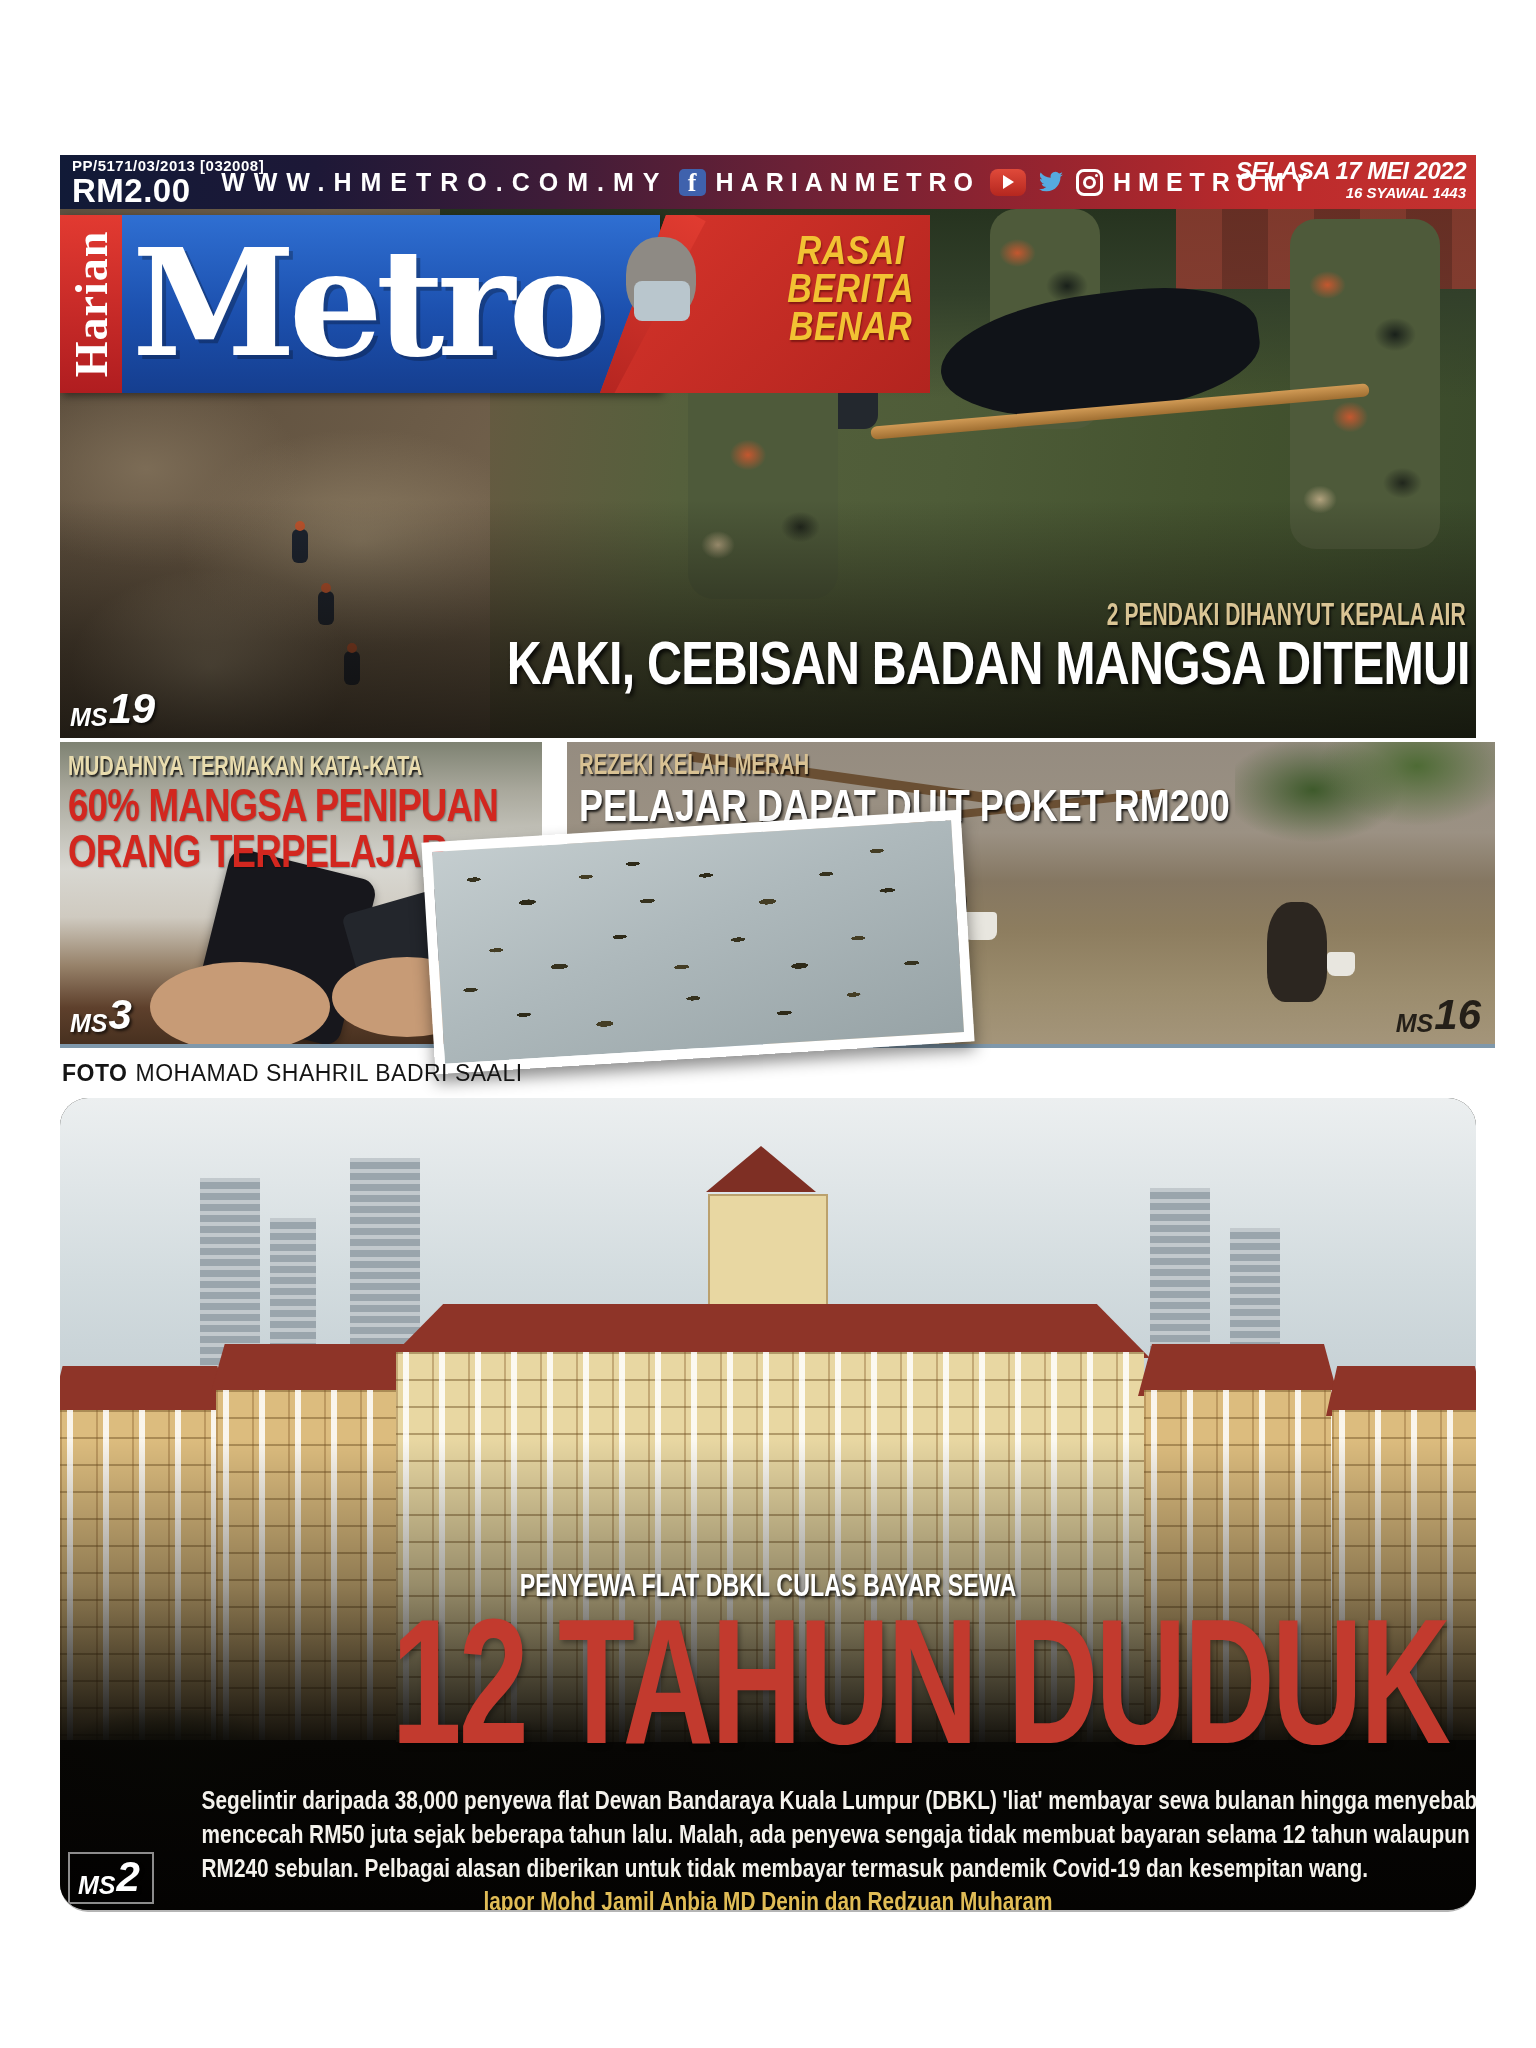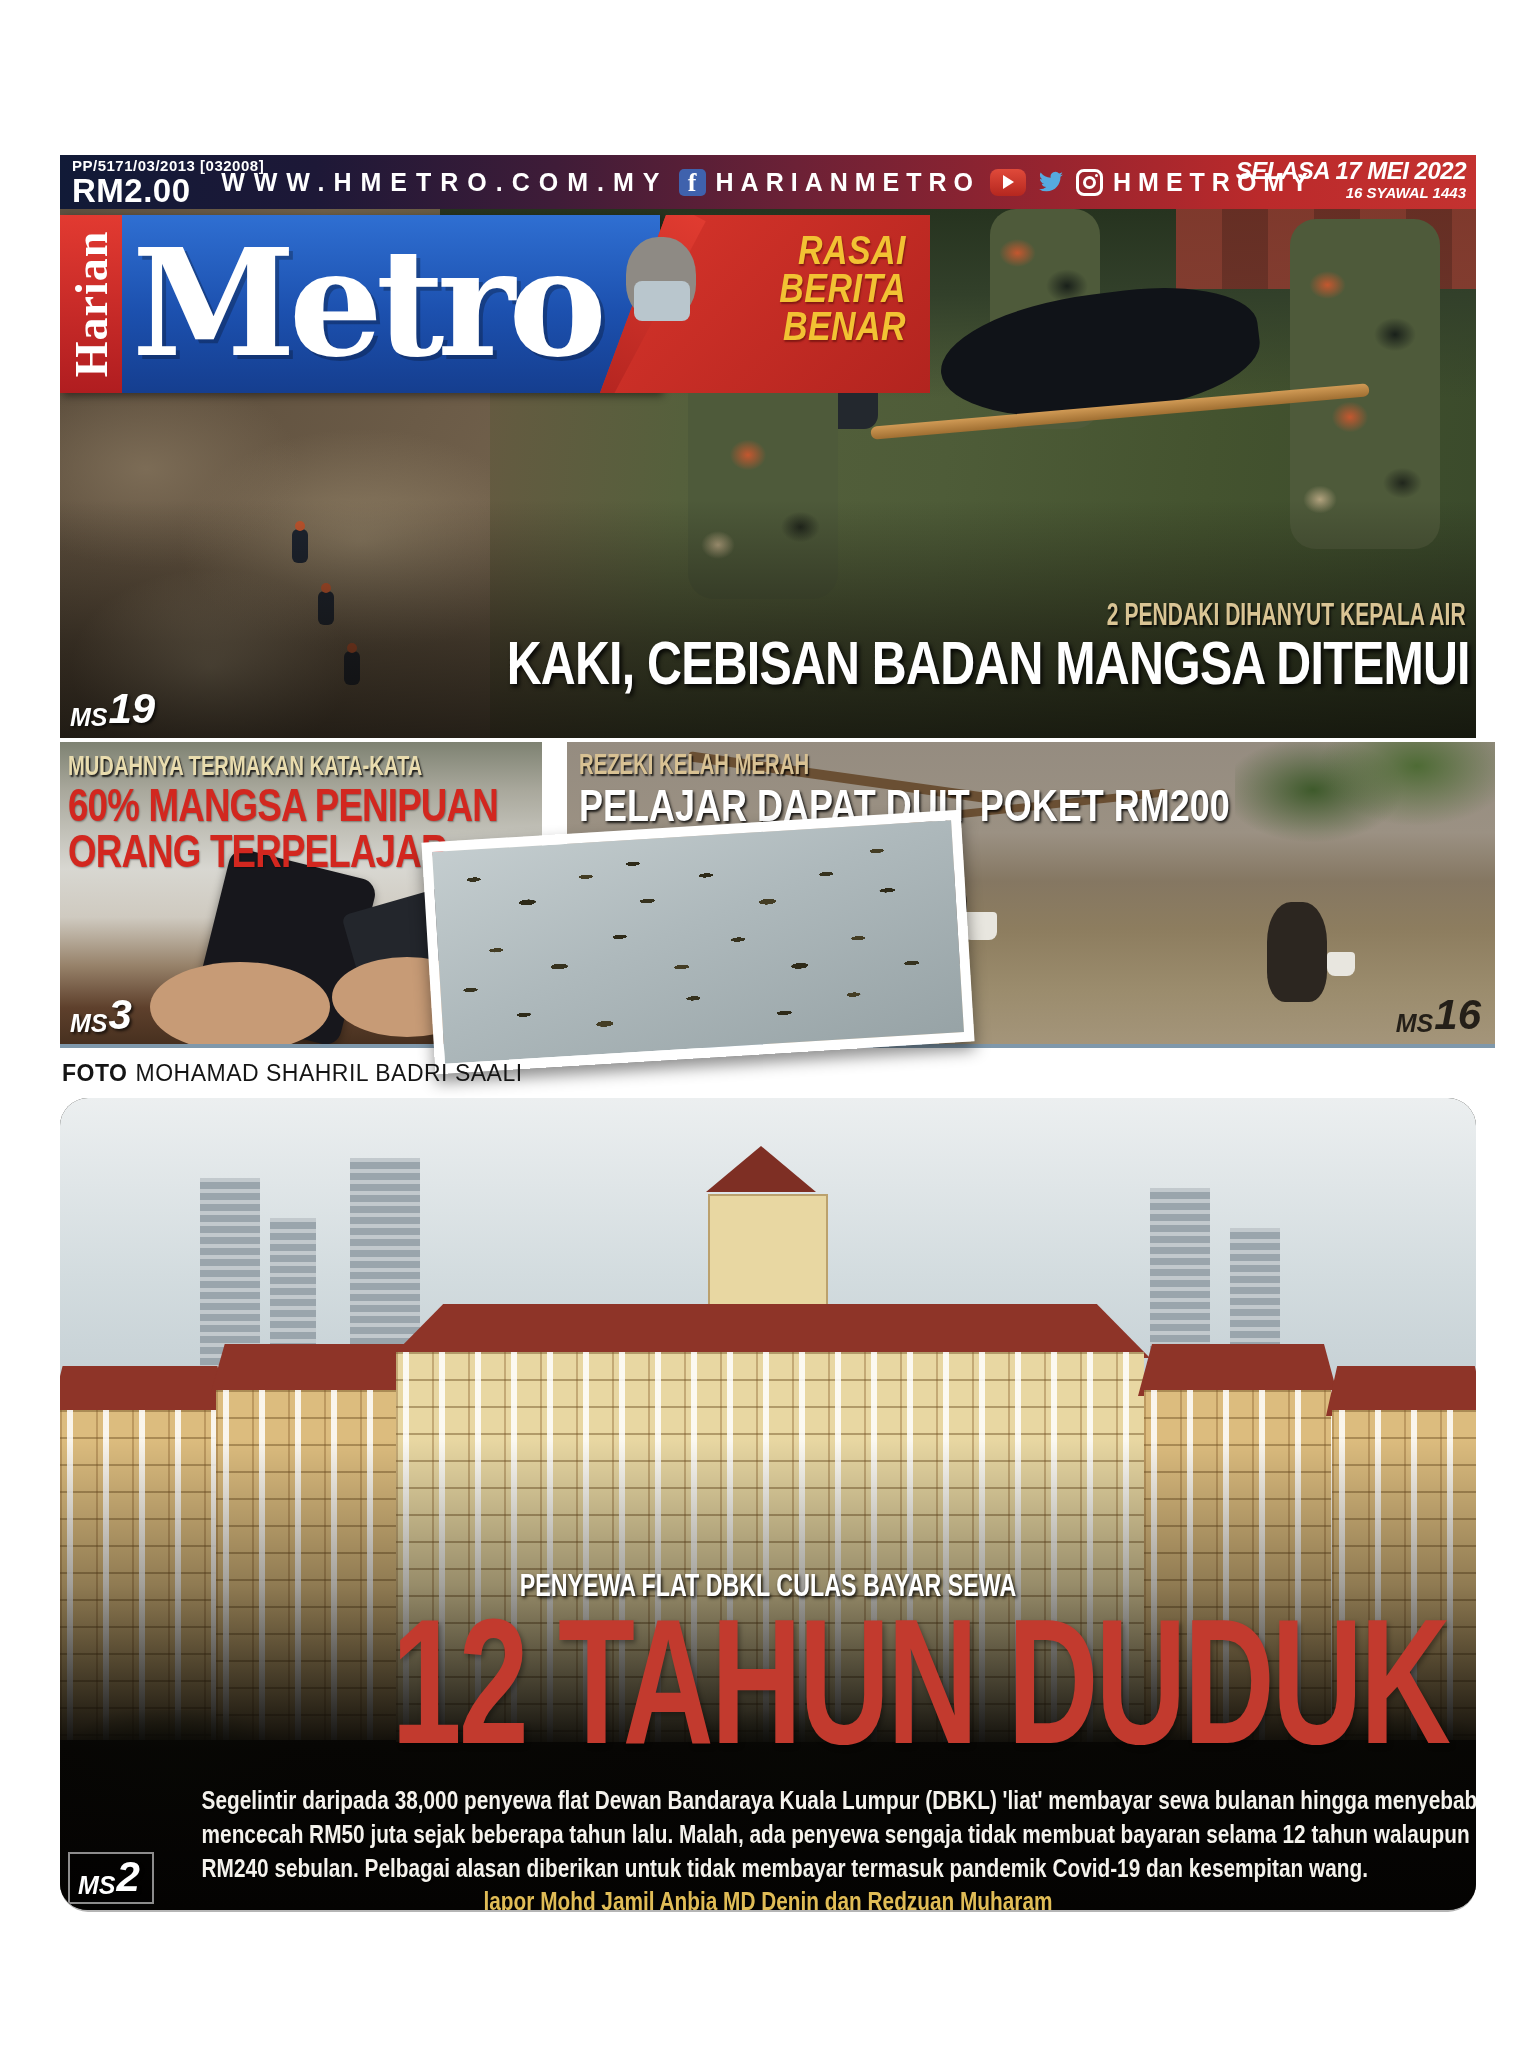--- a/index.html
+++ b/index.html
@@ -63,21 +63,21 @@
   .masthead{position:absolute;left:0;top:6px;width:600px;height:178px;display:flex;box-shadow:3px 3px 8px rgba(0,0,0,.45);}
   .harian-strip{width:62px;background:linear-gradient(180deg,#e23a31,#b01d20);position:relative;overflow:hidden;}
   .harian-strip span{position:absolute;left:50%;top:50%;transform:translate(-50%,-50%) rotate(-90deg);
     font-family:"Liberation Serif",serif;font-weight:bold;font-size:46px;color:#fff;letter-spacing:1px;}
   .metro-box{flex:1;background:linear-gradient(180deg,#2f6fd2 0%,#1c50ae 55%,#153e8f 100%);display:flex;align-items:center;overflow:hidden;}
   .metro-box span{font-family:"DejaVu Serif","Liberation Serif",serif;font-weight:bold;font-size:148px;color:#fff;
     letter-spacing:-7px;line-height:.9;margin-left:10px;text-shadow:4px 4px 0 rgba(0,0,0,.25);}
   .ribbon{position:absolute;left:470px;top:-20px;width:90px;height:260px;background:linear-gradient(180deg,#e03b30,#a81f1c);transform:rotate(28deg);}
   .tagline-badge{position:absolute;left:540px;top:6px;width:330px;height:178px;
     background:linear-gradient(135deg,#d8352b 0%,#b2241f 100%);clip-path:polygon(20% 0,100% 0,100% 100%,0 100%);}
-  .tagline{position:absolute;right:24px;top:16px;text-align:right;color:#f2c233;font-weight:800;font-style:italic;
+  .tagline{position:absolute;right:16px;top:16px;text-align:center;color:#f2c233;font-weight:800;font-style:italic;
     font-size:40px;line-height:.95;letter-spacing:.5px;text-shadow:1px 2px 2px rgba(80,10,5,.55);}
   .tagline div{transform:scaleX(.85);transform-origin:right;}
 
   
   .ms{font-style:italic;font-weight:800;color:#fff;line-height:1;text-shadow:2px 2px 3px rgba(0,0,0,.7);display:flex;align-items:flex-end;}
   .ms .p{font-size:25px;}
   .ms .n{font-size:42px;margin-left:1px;}
   .ms.dark{color:#241f18;text-shadow:none;}
 
   .lead-kicker{position:absolute;right:10px;top:388px;color:#d9c494;font-weight:800;font-size:31px;white-space:nowrap;

